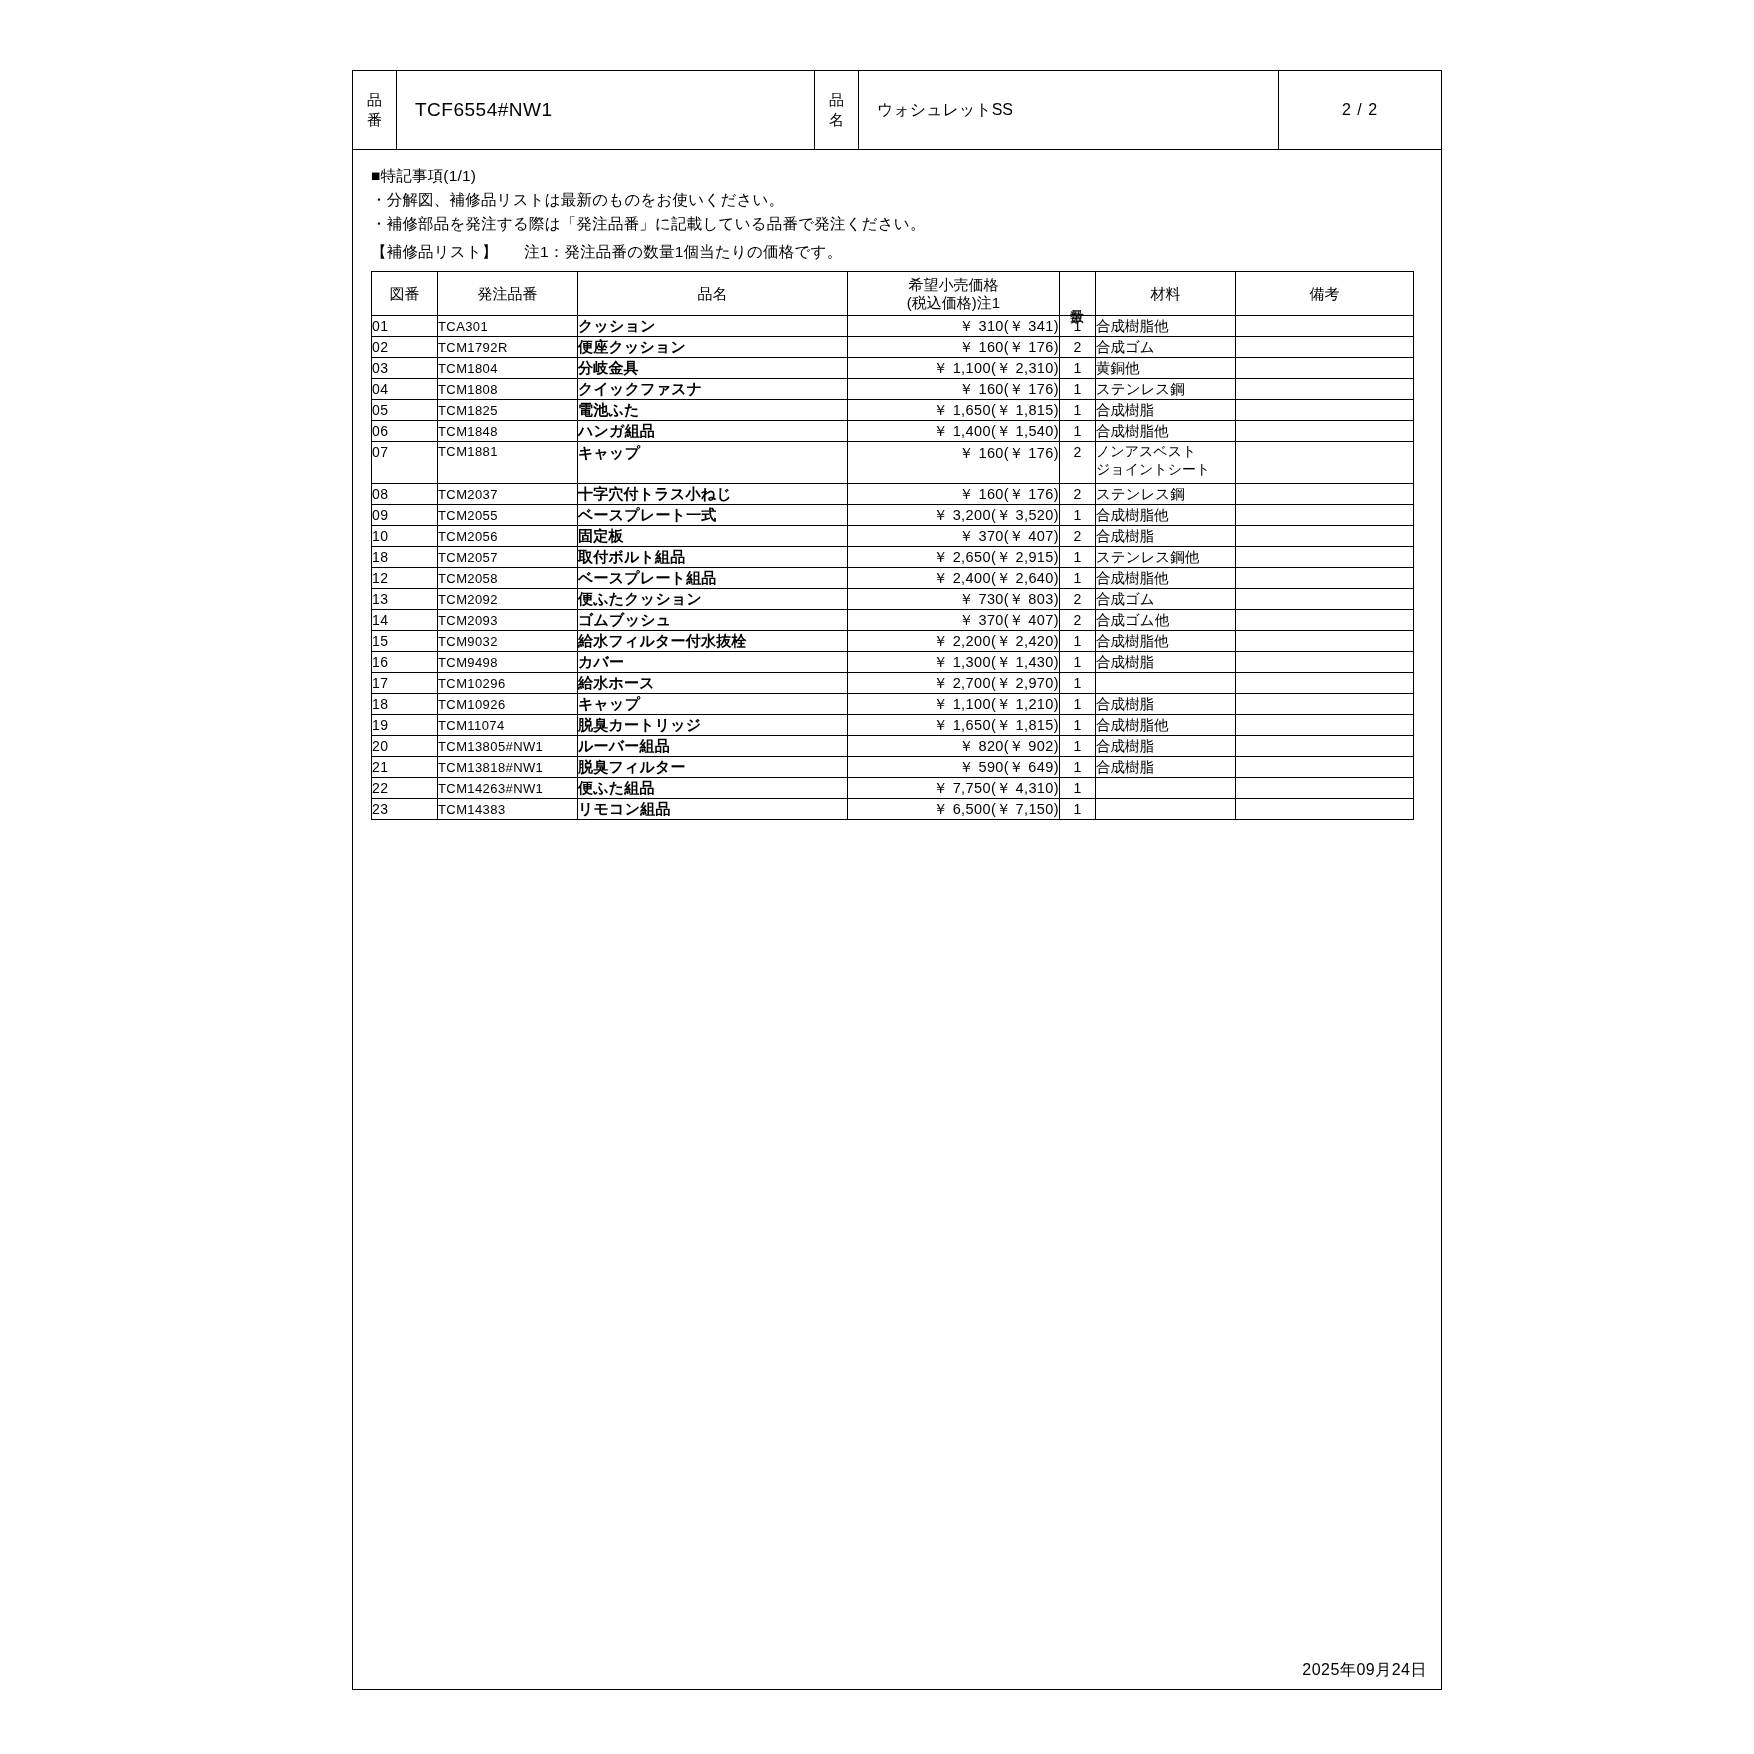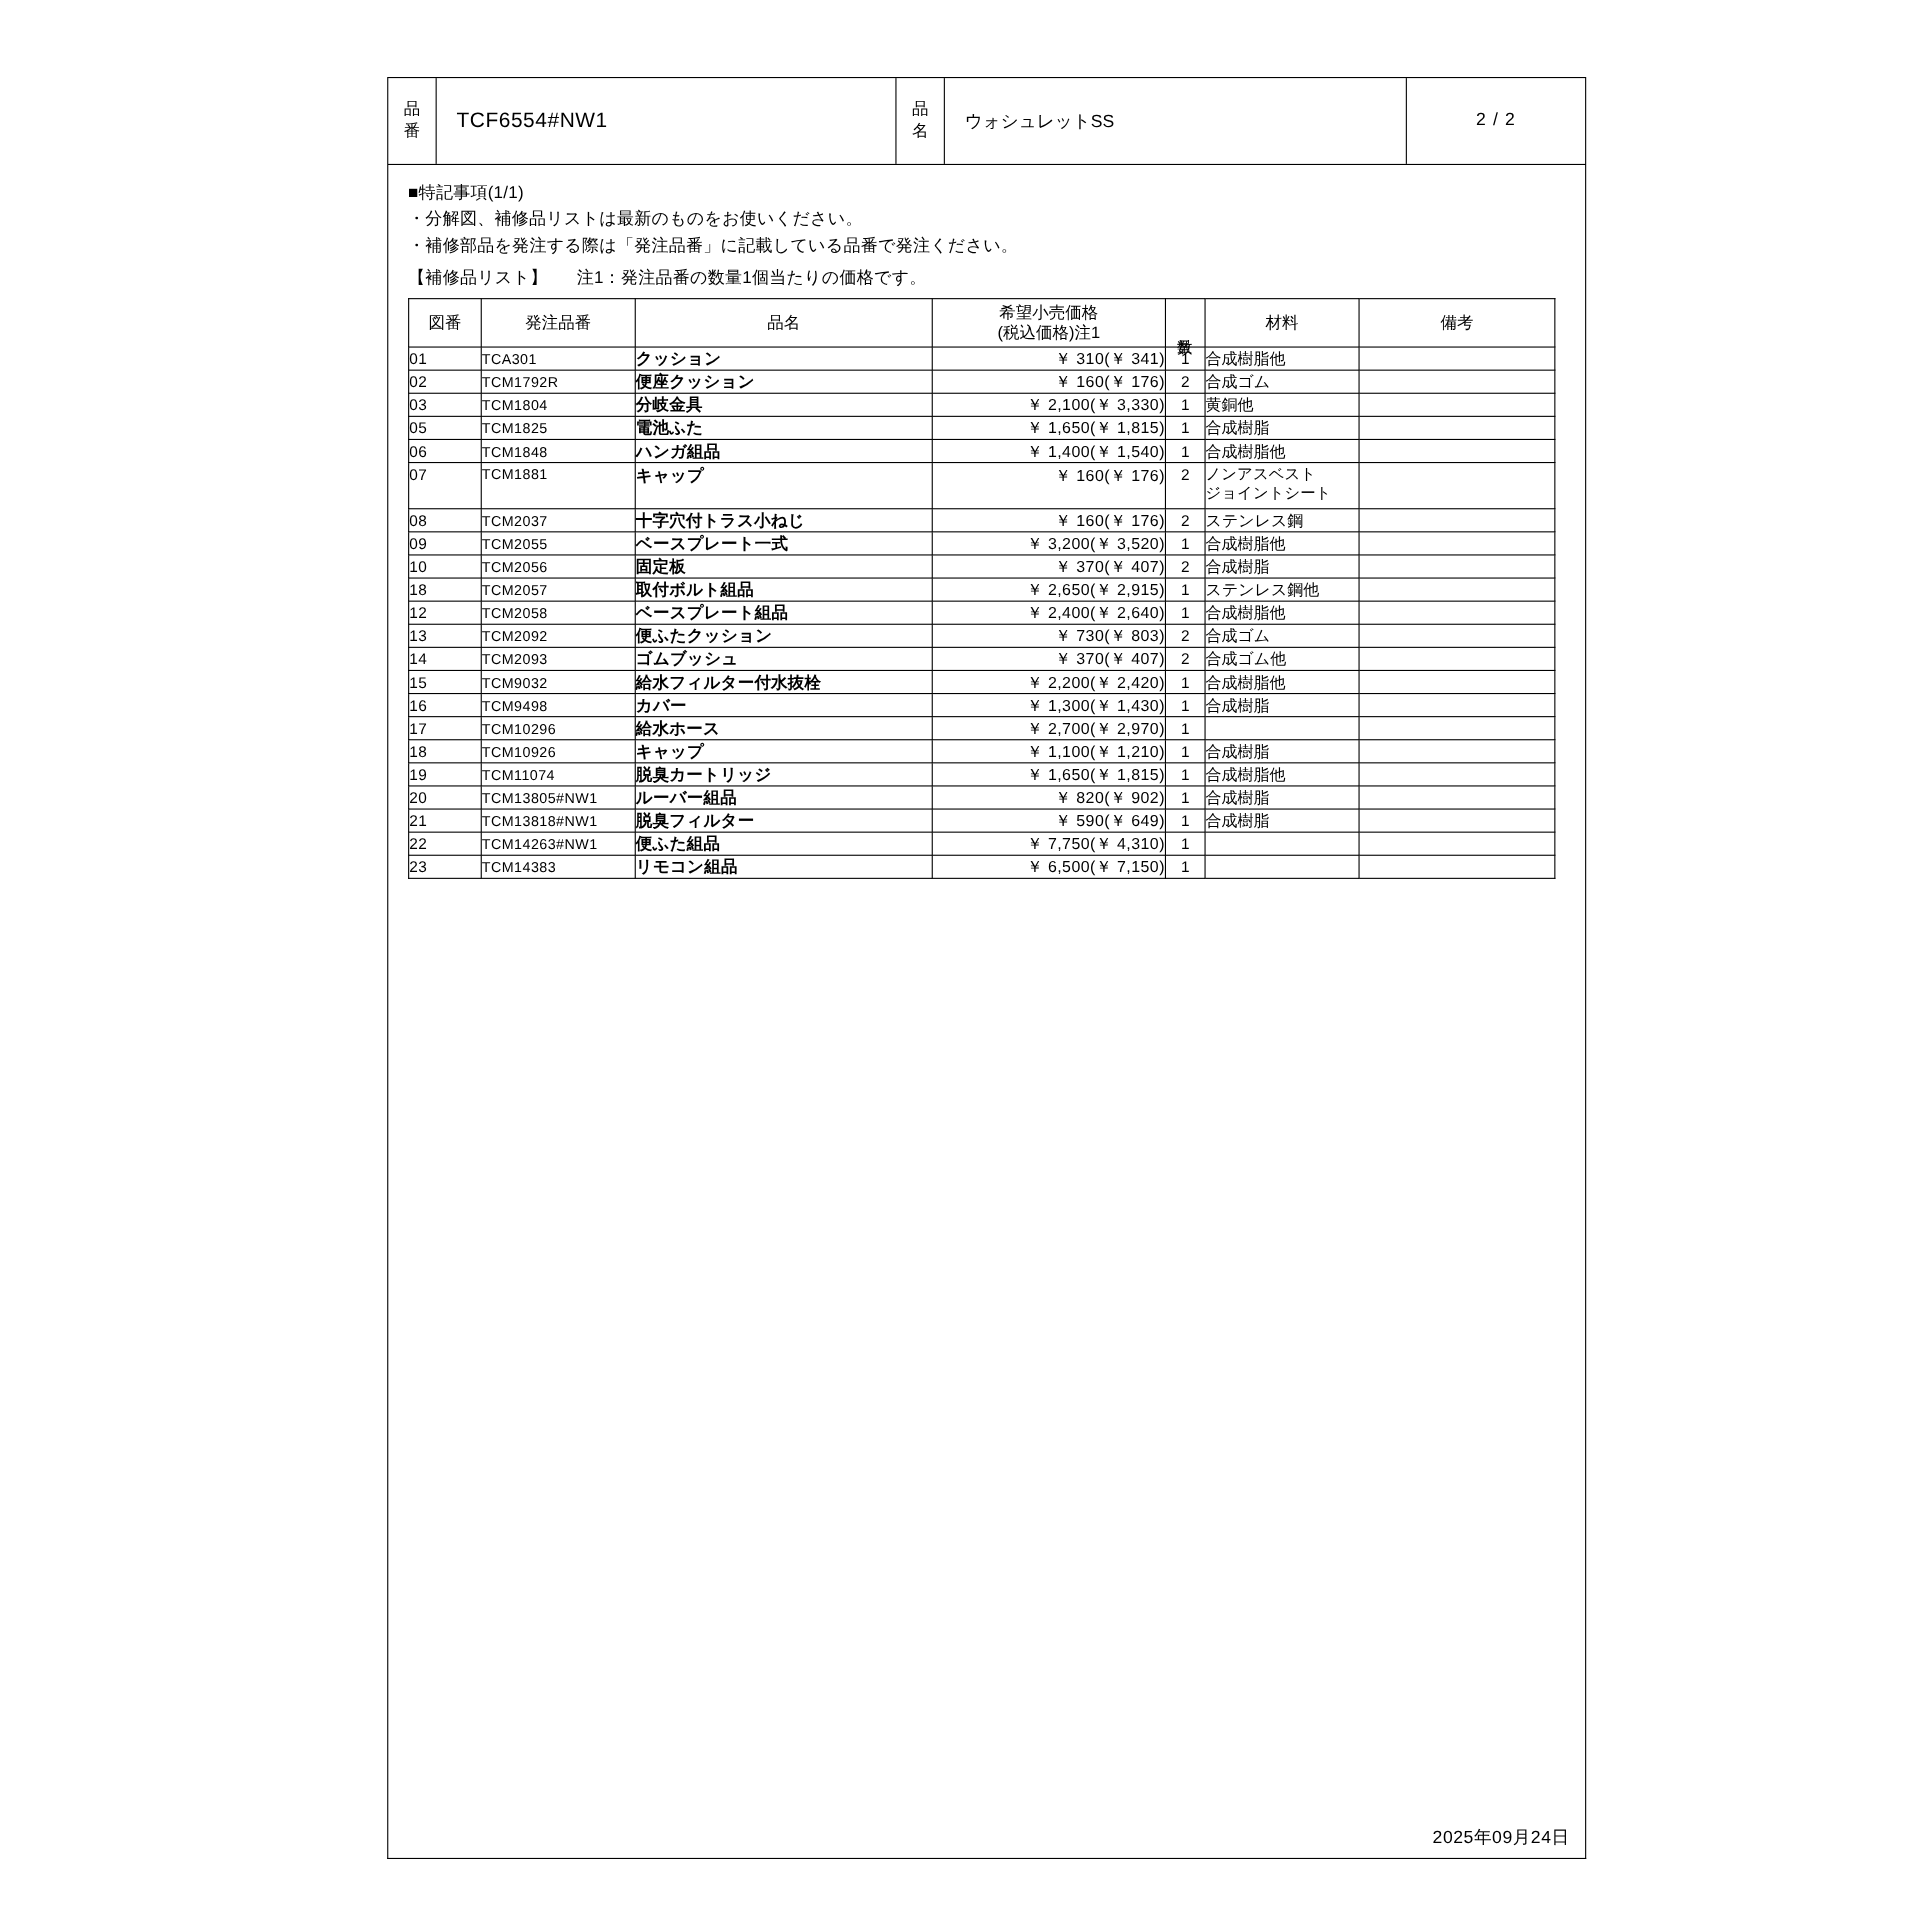--- a/index.html
+++ b/index.html
@@ -212,23 +212,32 @@
             <td class="name">便座クッション</td>
             <td class="price">￥ 160(￥ 176)</td>
             <td class="qty">2</td>
             <td class="mat">合成ゴム</td>
             <td class="rem"></td>
           </tr>
           <tr>
             <td class="zu">03</td>
             <td class="ord">TCM1804</td>
             <td class="name">分岐金具</td>
-            <td class="price">￥ 2,100(￥ 3,330)</td>
+            <td class="price">￥ 1,100(￥ 2,310)</td>
             <td class="qty">1</td>
             <td class="mat">黄銅他</td>
+            <td class="rem"></td>
+          </tr>
+          <tr>
+            <td class="zu">04</td>
+            <td class="ord">TCM1808</td>
+            <td class="name">クイックファスナ</td>
+            <td class="price">￥ 160(￥ 176)</td>
+            <td class="qty">1</td>
+            <td class="mat">ステンレス鋼</td>
             <td class="rem"></td>
           </tr>
           <tr>
             <td class="zu">05</td>
             <td class="ord">TCM1825</td>
             <td class="name">電池ふた</td>
             <td class="price">￥ 1,650(￥ 1,815)</td>
             <td class="qty">1</td>
             <td class="mat">合成樹脂</td>
             <td class="rem"></td>

